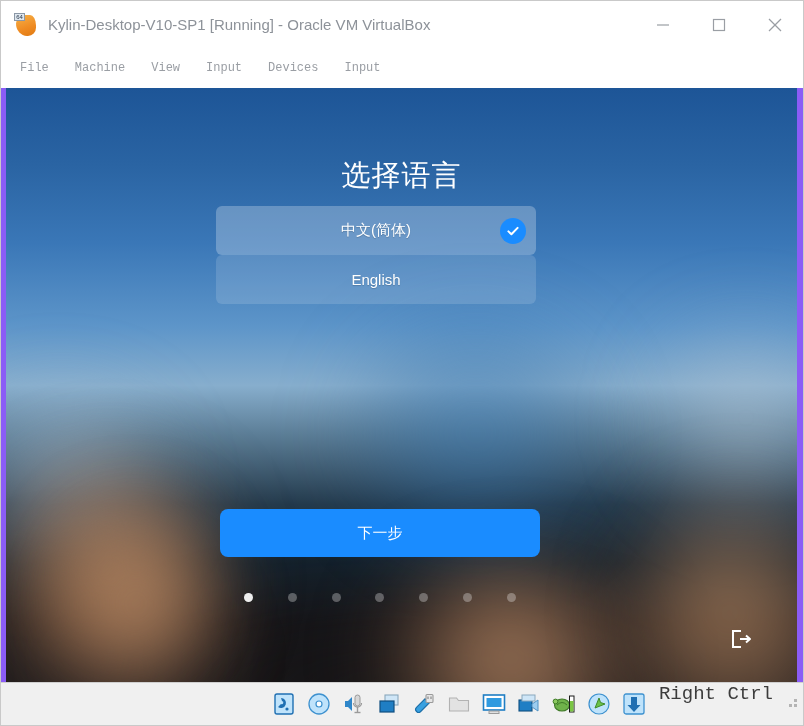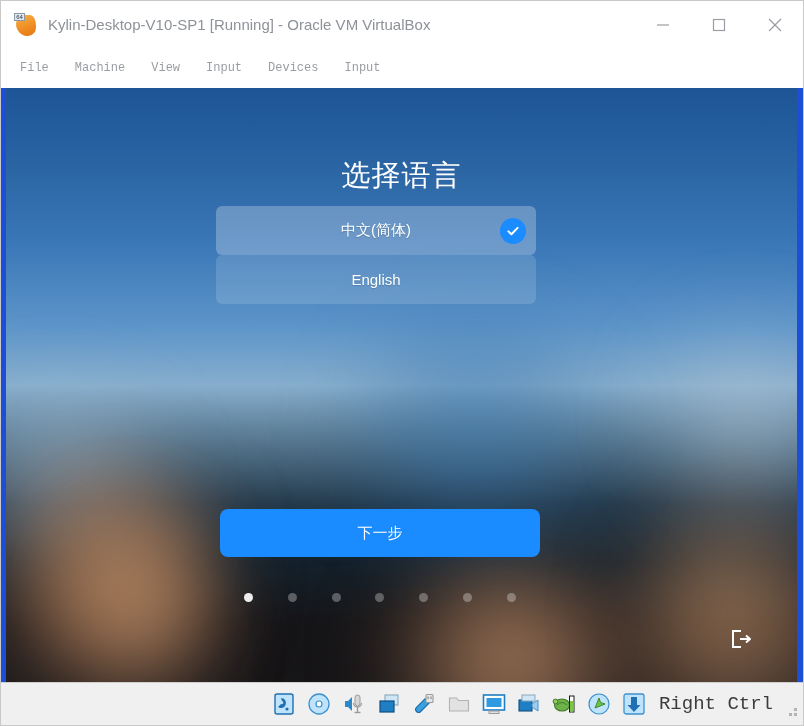--- a/index.html
+++ b/index.html
@@ -98,21 +98,21 @@
     white-space: nowrap;
     cursor: default;
   }
   .menu-item:first-child { padding-left: 6px; }
 
   
   .guest-wrap {
     flex: 1 1 auto;
     position: relative;
     padding: 0 6px 0 5px;
-    background: #1d4ed8;
+    background: #8b5cf6;
     min-height: 0;
   }
   .guest-screen {
     position: relative;
     width: 100%; height: 595px;
     overflow: hidden;
     background: #1b4f86;
   }
 
   
@@ -283,21 +283,20 @@
   }
   .exit-icon svg { display: block; }
 
   
   .statusbar {
     flex: 0 0 43px;
     height: 43px;
     background: #f0f0f0;
     border-top: 1px solid #cfcfcf;
     display: flex;
-    align-items: center;
     justify-content: flex-end;
     padding-right: 6px;
     position: relative;
   }
   .status-icons {
     display: flex;
     align-items: center;
     gap: 5px;
   }
   .sicon {

